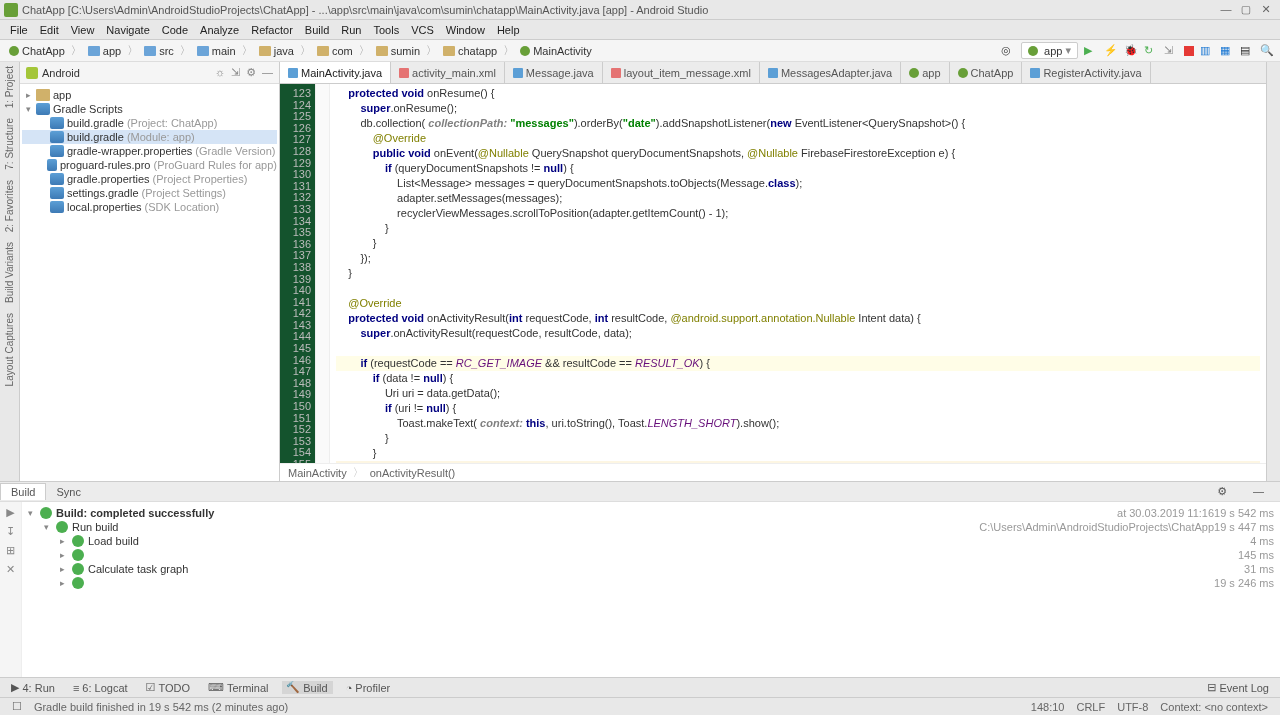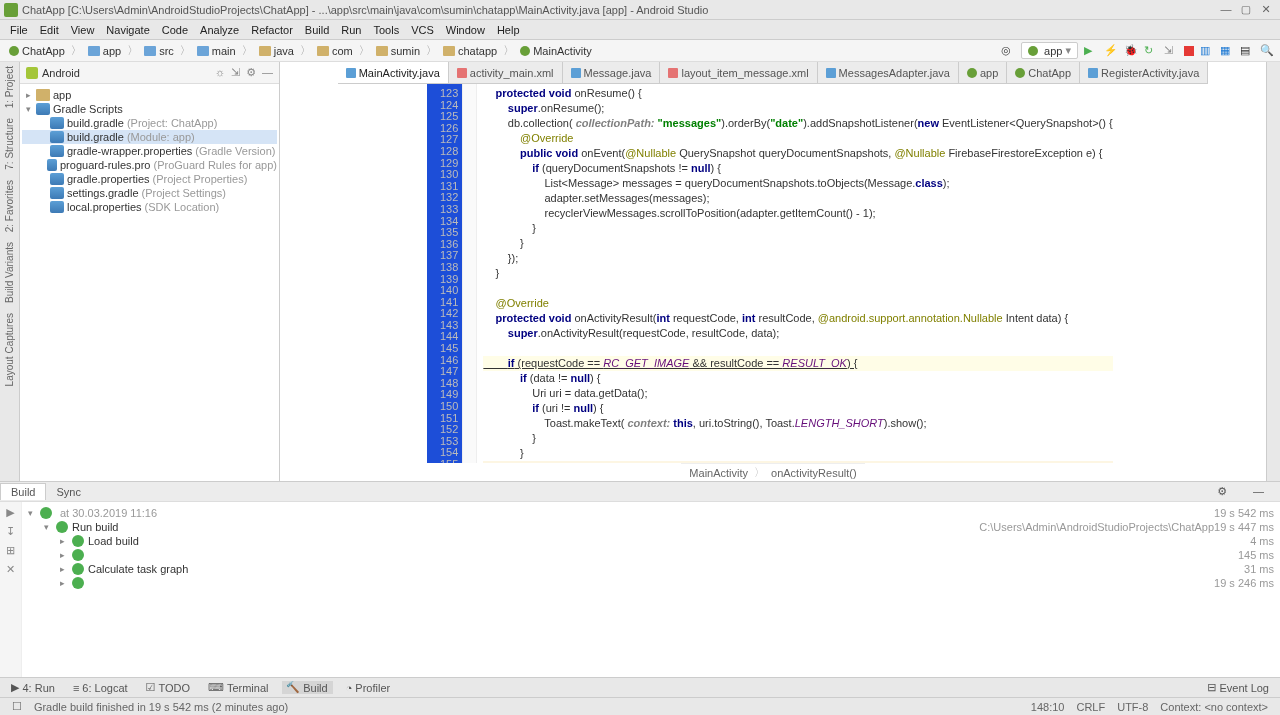--- a/index.html
+++ b/index.html
@@ -45,40 +45,40 @@
     .tree-item { display:flex; align-items:center; padding:1px 0; cursor:pointer; white-space:nowrap; }
     .tree-item.depth-0 { padding-left:4px; }
     .tree-item.depth-1 { padding-left:18px; }
     .tree-item.selected { background:#d5e4f6; }
     .tree-arrow { width:10px; color:#888; font-size:9px; }
     .tree-icon { width:14px; height:12px; margin-right:3px; display:inline-block; }
     .gradle-icon { background:linear-gradient(#5c9fd6,#3d7ab5); border-radius:2px; }
     .tree-label { color:#333; }
     .tree-hint { color:#999; margin-left:3px; }
     
-    .editor-area { flex:1; display:flex; flex-direction:column; background:#fff; overflow:hidden;align-items:center; }
+    .editor-area { flex:1; display:flex; flex-direction:column; background:#fff; overflow:hidden; }
     .tabs { display:flex; background:#ececec; border-bottom:1px solid #ccc; height:22px; }
     .tab { display:flex; align-items:center; padding:0 8px; border-right:1px solid #ccc; cursor:pointer; color:#555; gap:3px; }
     .tab.active { background:#fff; color:#222; }
     .tab .file-icon { width:10px; height:10px; background:#5c9fd6; border-radius:1px; }
     .tab .file-icon.xml { background:#e57373; }
     .tab .file-icon.java { background:#5c9fd6; }
     .tab .file-icon.mod { background:#689f38; border-radius:50%; }
     
     .code-area { flex:1; display:flex; overflow:hidden; font-family:Consolas,monospace; font-size:12px; }
-    .gutter { width:36px; background:#1d4ed8; border-right:1px solid #eee; text-align:right; color:#bbb; padding:2px 4px 2px 0; line-height:14px; font-size:10px; }
+    .gutter { width:36px; background:#14532d; border-right:1px solid #eee; text-align:right; color:#bbb; padding:2px 4px 2px 0; line-height:14px; font-size:10px; }
     .gutter div { height:11.6px; }
     .marker-col { width:14px; background:#fafafa; border-right:1px solid #eee; }
     .code { flex:1; padding:2px 6px; line-height:15px; white-space:pre; overflow:auto; color:#333; }
     .code .kw { color:#000080; font-weight:bold; }
     .code .ann { color:#808000; }
     .code .str { color:#008000; font-weight:bold; }
     .code .const { color:#660e7a; font-style:italic; }
     .code .cmt { color:#808080; font-style:italic;font-weight:bold; }
-    .code .highlight-line { background:#fffde7; display:inline-block; width:100%;text-decoration:underline; }
+    .code .highlight-line { background:#fffde7; display:inline-block; width:100%; }
     .code .cursor-line { background:#fdf6e3; display:inline-block; width:100%; }
     
     .right-gutter { width:14px; background:#e8e8e8; border-left:1px solid #ccc; }
     
     .breadcrumb-under { height:18px; border-top:1px solid #eee; display:flex; align-items:center; padding:0 8px; color:#666; gap:6px; font-size:11px; }
     .breadcrumb-under .sep { color:#bbb; }
     
     .bottom-dock { border-top:1px solid #ccc; background:#f9f9f9; }
     .dock-tabs { height:20px; display:flex; align-items:center; border-bottom:1px solid #ddd; background:#ececec; }
     .dock-tabs span { padding:2px 10px; cursor:pointer; color:#555; }
@@ -410,20 +410,21 @@
     <div class="build-gutter">
       <span>▶</span>
       <span>↧</span>
       <span>⊞</span>
       <span>✕</span>
     </div>
     <div class="build-tree" id="build-tree">
         <div class="build-row">
           <span class="arrow">▾</span>
           <span class="status"></span>
+          <span class="label"><b>Build: completed successfully</b></span>
           <span class="hint">at 30.03.2019 11:16</span>
           <span class="time">19 s 542 ms</span>
         </div>
         <div class="build-row">
           <span class="indent-1"></span>
           <span class="arrow">▾</span>
           <span class="status"></span>
           <span class="label">Run build</span>
           <span class="hint">C:\Users\Admin\AndroidStudioProjects\ChatApp</span>
           <span class="time">19 s 447 ms</span>

